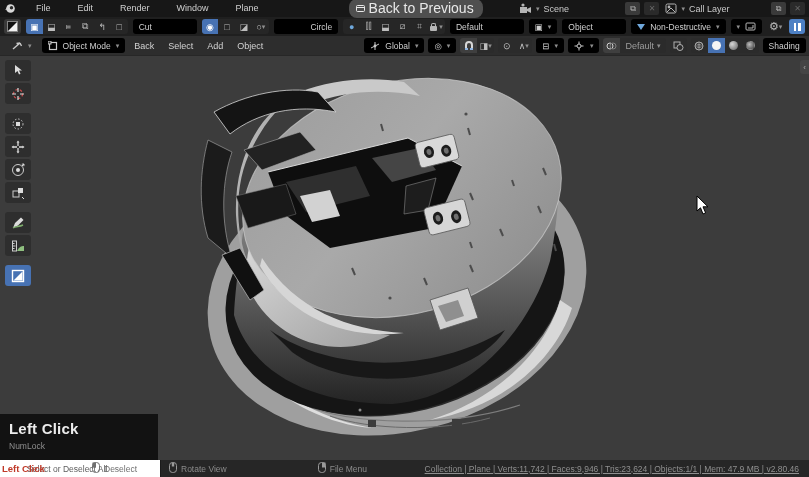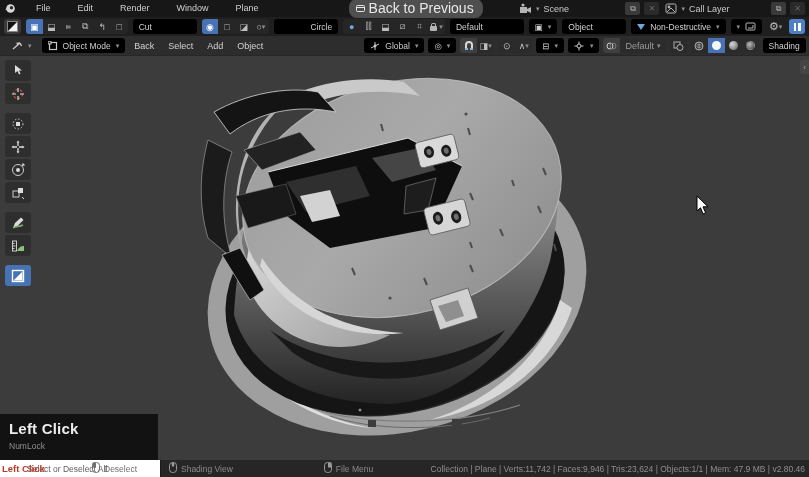--- a/index.html
+++ b/index.html
@@ -88,21 +88,21 @@
   
   .statusbar {
     position:absolute; left:0; right:0; bottom:0; height:17px; background:#262626;
     display:flex; align-items:center; z-index:25; color:#8b8b8b; font-size:8.5px;
   }
   .sb-left { position:relative; width:160px; height:17px; background:#ffffff; flex:none; }
   .sb-hint { position:absolute; left:27px; top:4px; color:#5d5d5d; white-space:nowrap; }
   .sb-key { position:absolute; left:2px; top:3px; color:#c03928; font-weight:bold; font-size:9.5px; }
   .sb-item { display:flex; align-items:center; gap:4px; padding:0 8px; white-space:nowrap; }
   .sb-sep { width:1px; height:17px; background:#1b1b1b; }
-  .sb-stats { margin-left:auto; padding-right:4px; color:#8f8f8f; white-space:nowrap; }
+  .sb-stats { margin-left:auto; padding-right:10px; color:#8f8f8f; white-space:nowrap;text-decoration:underline; }
   .mouse-ico { display:inline-block; }
 
   .lock {
     width:7px; height:5px; background:#b5b5b5; border-radius:1px; position:relative; margin-top:3px;
   }
   .lock:before {
     content:""; position:absolute; left:1px; top:-3px; width:3px; height:3px;
     border:1px solid #b5b5b5; border-bottom:none; border-radius:2px 2px 0 0;
   }
   .sphere { width:9px; height:9px; border-radius:50%; }
@@ -548,21 +548,21 @@
       </span>
     </div>
     <div class="sb-sep"></div>
     <span class="sb-item">
       <span class="mouse-ico">
         <svg width="8" height="11" viewBox="0 0 8 11">
             <rect x="0.5" y="0.5" width="7" height="10" rx="3" fill="none" stroke="#9a9a9a"></rect>
             <rect x="2.8" y="0.5" width="2.4" height="4" fill="#9a9a9a"></rect>
           </svg>
       </span>
-      <span>Shading View</span>
+      <span>Rotate View</span>
     </span>
     <span class="sb-item" style="margin-left:75px;">
       <span class="mouse-ico">
         <svg width="8" height="11" viewBox="0 0 8 11">
             <rect x="0.5" y="0.5" width="7" height="10" rx="3" fill="none" stroke="#9a9a9a"></rect>
             <rect x="4" y="0.5" width="3.5" height="5" fill="#9a9a9a"></rect>
           </svg>
       </span>
       <span>File Menu</span>
     </span>

